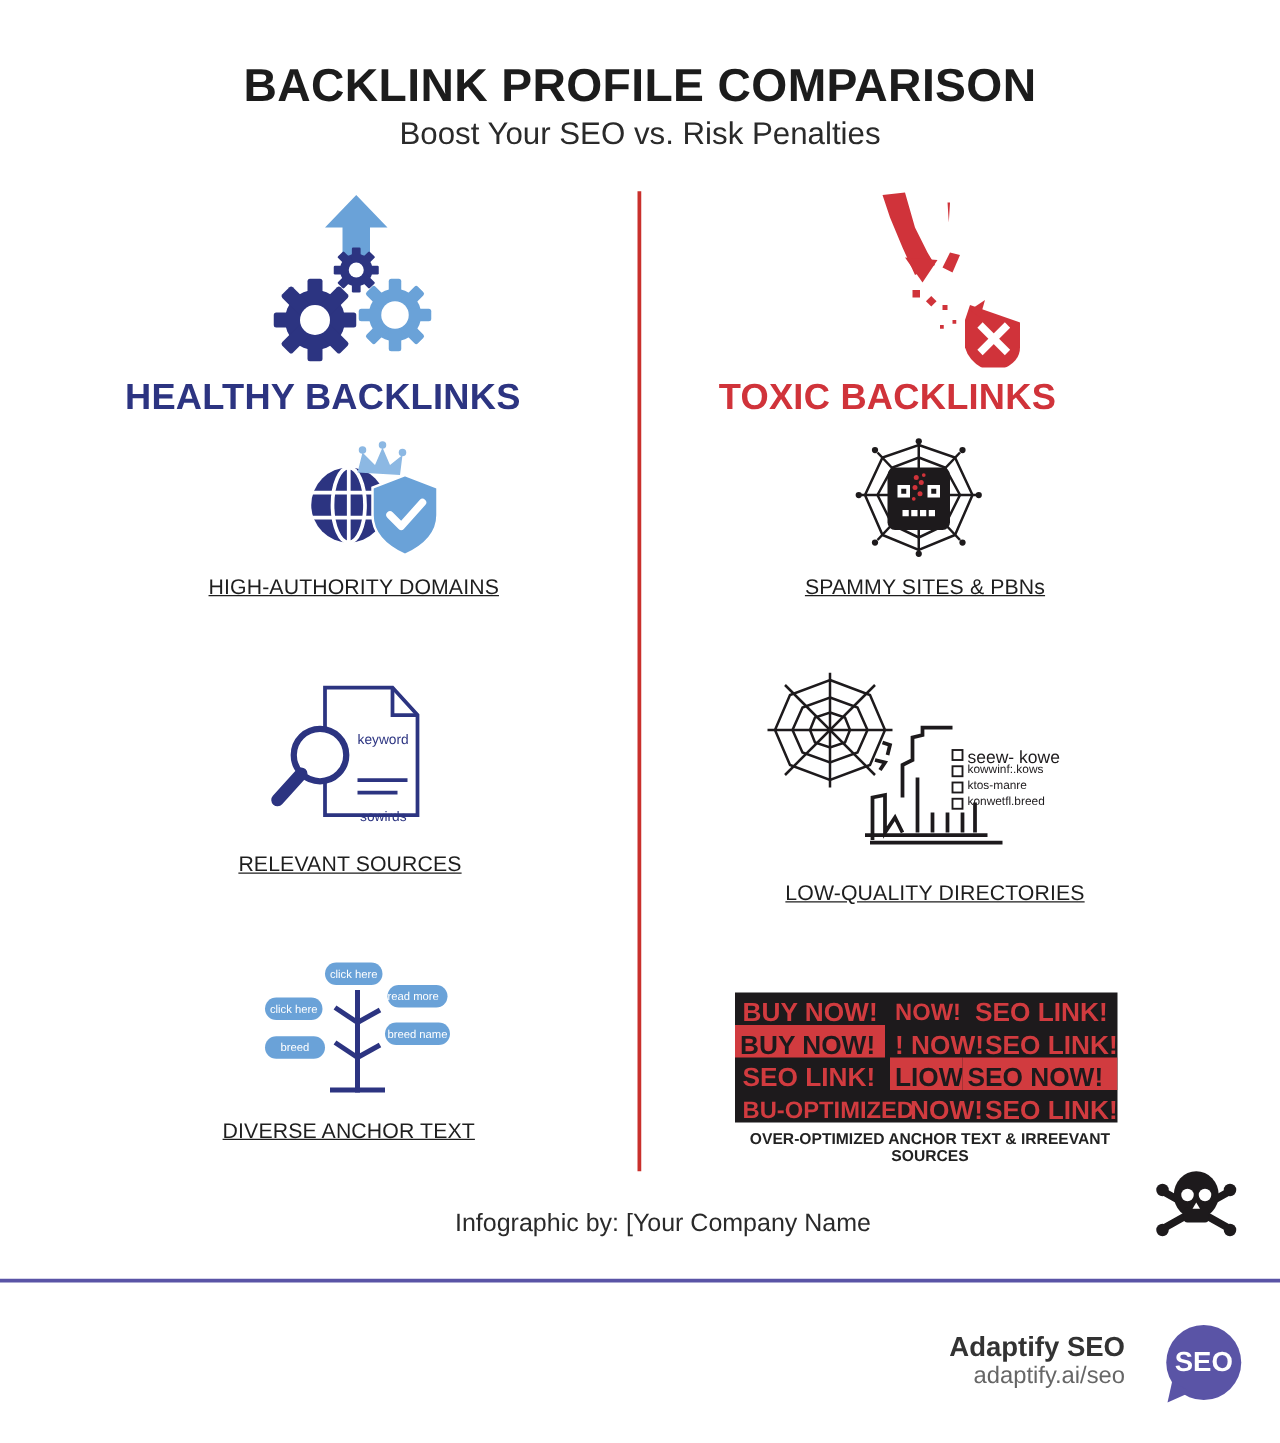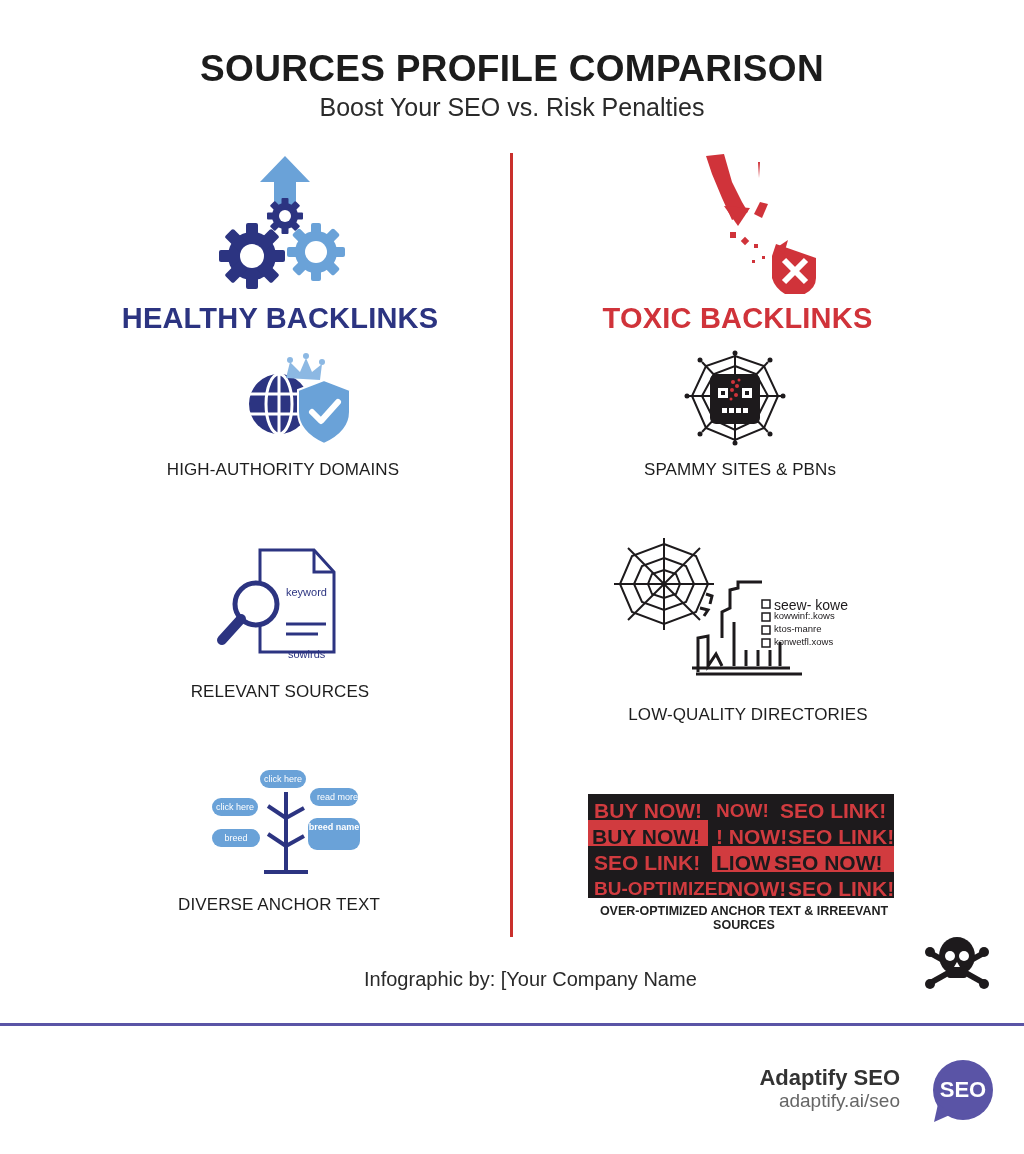--- a/index.html
+++ b/index.html
@@ -2,40 +2,40 @@
 <html><head>
 <meta charset="utf-8">
 <style>
   * { box-sizing: border-box; margin: 0; padding: 0; }
   html, body { width: 1024px; height: 1154px; background: #ffffff; overflow: hidden; }
   body { position: relative; font-family: "Liberation Sans", "DejaVu Sans", sans-serif; color: #222; }
   .abs { position: absolute; }
   .title { left: 0; width: 1024px; top: 48px; text-align: center; font-size: 37px; font-weight: bold; color: #1c1c1c; letter-spacing: 0.3px; }
   .subtitle { left: 0; width: 1024px; top: 93px; text-align: center; font-size: 25px; color: #2a2a2a; }
   .divider { left: 510px; top: 153px; width: 3px; height: 784px; background: #c9302c; }
-  .col-heading { font-size: 29px; font-weight: bold; text-align: center; letter-spacing: 0.2px; }
+  .col-heading { font-size: 29px; font-weight: bold; text-align: left; letter-spacing: 0.2px; }
   .healthy-h { left: 100px; width: 360px; top: 302px; color: #2c3481; }
   .toxic-h { left: 575px; width: 325px; top: 302px; color: #d0333a; }
-  .label { font-size: 17px; text-align: center; color: #1e1e1e; font-weight: 500; letter-spacing: 0.1px; }
+  .label { font-size: 17px; text-align: center; color: #1e1e1e; font-weight: 500; letter-spacing: 0.1px; text-decoration: underline; }
   .footer-credit { left: 364px; top: 968px; font-size: 20px; color: #2a2a2a; }
   .bottom-rule { left: 0; top: 1023px; width: 1024px; height: 3px; background: #5a54a6; }
   .brand-name { right: 124px; top: 1065px; font-size: 22px; font-weight: bold; color: #333; text-align: right; }
   .brand-url { right: 124px; top: 1090px; font-size: 19px; color: #666; text-align: right; }
   .spam-box { left: 588px; top: 794px; width: 306px; height: 104px; background: #1d1a1c; overflow: hidden; }
   .spam-row { position: absolute; left: 0; height: 26px; width: 306px; font-size: 21px; font-weight: bold; line-height: 26px; white-space: nowrap; }
   .spam-seg { position: absolute; top: 0; height: 26px; padding: 4px 4px; }
   .red-txt { color: #d13b3f; }
   .dark-txt { color: #1d1a1c; }
   .red-bg { background: #d13b3f; }
   .small-label { font-size: 12.5px; font-weight: bold; color: #222; }
 </style>
 </head>
 <body>
 
-<div class="abs title">SOURCES PROFILE COMPARISON</div>
+<div class="abs title">BACKLINK PROFILE COMPARISON</div>
 <div class="abs subtitle">Boost Your SEO vs. Risk Penalties</div>
 
 <div class="abs divider"></div>
 
 <div class="abs" style="left:218px;top:152px;width:132px;height:140px;">
   <svg width="132" height="140" viewBox="0 0 132 140">
     <polygon points="67,4 92,30 78,30 78,56 56,56 56,30 42,30" fill="#6aa2d8"></polygon>
     <g transform="translate(67,64)">
       <g fill="#2c3481">
         <circle r="13"></circle>
@@ -108,23 +108,23 @@
   <svg width="154" height="112" viewBox="0 0 154 112">
     <line x1="76" y1="24" x2="76" y2="106" stroke="#2c3481" stroke-width="4"></line>
     <line x1="54" y1="104" x2="98" y2="104" stroke="#2c3481" stroke-width="4"></line>
     <line x1="76" y1="50" x2="58" y2="38" stroke="#2c3481" stroke-width="4"></line>
     <line x1="76" y1="50" x2="94" y2="40" stroke="#2c3481" stroke-width="4"></line>
     <line x1="76" y1="78" x2="58" y2="66" stroke="#2c3481" stroke-width="4"></line>
     <line x1="76" y1="78" x2="94" y2="68" stroke="#2c3481" stroke-width="4"></line>
   </svg>
   <span class="abs" style="left:50px;top:2px;width:46px;height:18px;border-radius:9px;background:#6aa2d8;color:#fff;font-size:9px;line-height:18px;text-align:center;">click here</span>
   <span class="abs" style="left:2px;top:30px;width:46px;height:18px;border-radius:9px;background:#6aa2d8;color:#fff;font-size:9px;line-height:18px;text-align:center;">click here</span>
-  <span class="abs" style="left:100px;top:20px;width:48px;height:18px;border-radius:9px;background:#6aa2d8;color:#fff;font-size:9px;line-height:18px;text-align:right;">read more</span>
+  <span class="abs" style="left:100px;top:20px;width:48px;height:18px;border-radius:9px;background:#6aa2d8;color:#fff;font-size:9px;line-height:18px;text-align:left;">read more</span>
   <span class="abs" style="left:2px;top:61px;width:48px;height:18px;border-radius:9px;background:#6aa2d8;color:#fff;font-size:9px;line-height:18px;text-align:center;">breed mene</span>
-  <span class="abs" style="left:98px;top:50px;width:52px;height:32px;border-radius:9px;background:#6aa2d8;color:#fff;font-size:9px;line-height:18px;text-align:center;font-weight:bold;">breed name</span>
+  <span class="abs" style="left:98px;top:50px;width:52px;height:18px;border-radius:9px;background:#6aa2d8;color:#fff;font-size:9px;line-height:18px;text-align:center;">breed name</span>
 </div>
 <div class="abs label" style="left:120px;width:318px;top:895px;">DIVERSE ANCHOR TEXT</div>
 
 <div class="abs" style="left:702px;top:152px;width:124px;height:142px;">
   <svg width="124" height="142" viewBox="0 0 124 142">
     <polygon points="4,4 22,2 30,30 40,50 46,60 30,68 20,46 10,22" fill="#d0333a"></polygon>
     <polygon points="22,54 48,56 36,74" fill="#d0333a"></polygon>
     <polygon points="58,50 66,52 60,66 52,62" fill="#d0333a"></polygon>
     <polygon points="56,10 58,10 57,26" fill="#d0333a"></polygon>
     <rect x="40" y="86" width="6" height="6" fill="#d0333a" transform="rotate(45 43 89)"></rect>
@@ -207,21 +207,21 @@
       <polyline points="88,70 96,72 92,78"></polyline>
     </g>
     <rect x="150" y="62" width="8" height="8" fill="none" stroke="#1d1a1c" stroke-width="1.5"></rect>
     <rect x="150" y="75" width="8" height="8" fill="none" stroke="#1d1a1c" stroke-width="1.5"></rect>
     <rect x="150" y="88" width="8" height="8" fill="none" stroke="#1d1a1c" stroke-width="1.5"></rect>
     <rect x="150" y="101" width="8" height="8" fill="none" stroke="#1d1a1c" stroke-width="1.5"></rect>
   </svg>
   <span class="abs" style="left:162px;top:59px;font-size:14px;color:#1d1a1c;">seew- kowe</span>
   <span class="abs" style="left:162px;top:72px;font-size:9.5px;color:#1d1a1c;">kowwinf:.kows</span>
   <span class="abs" style="left:162px;top:85px;font-size:9.5px;color:#1d1a1c;">ktos-manre</span>
-  <span class="abs" style="left:162px;top:98px;font-size:9.5px;color:#1d1a1c;">konwetfl.xows</span>
+  <span class="abs" style="left:162px;top:98px;font-size:9.5px;color:#1d1a1c;">konwetfl.breed</span>
 </div>
 <div class="abs label" style="left:600px;width:296px;top:705px;">LOW-QUALITY DIRECTORIES</div>
 
 <div class="abs spam-box">
   <div class="spam-row" style="top:0;">
     <span class="spam-seg red-txt" style="left:2px;">BUY NOW!</span>
     <span class="spam-seg red-txt" style="left:124px;font-size:19px;">NOW!</span>
     <span class="spam-seg red-txt" style="left:188px;">SEO LINK!</span>
   </div>
   <div class="spam-row" style="top:26px;">

